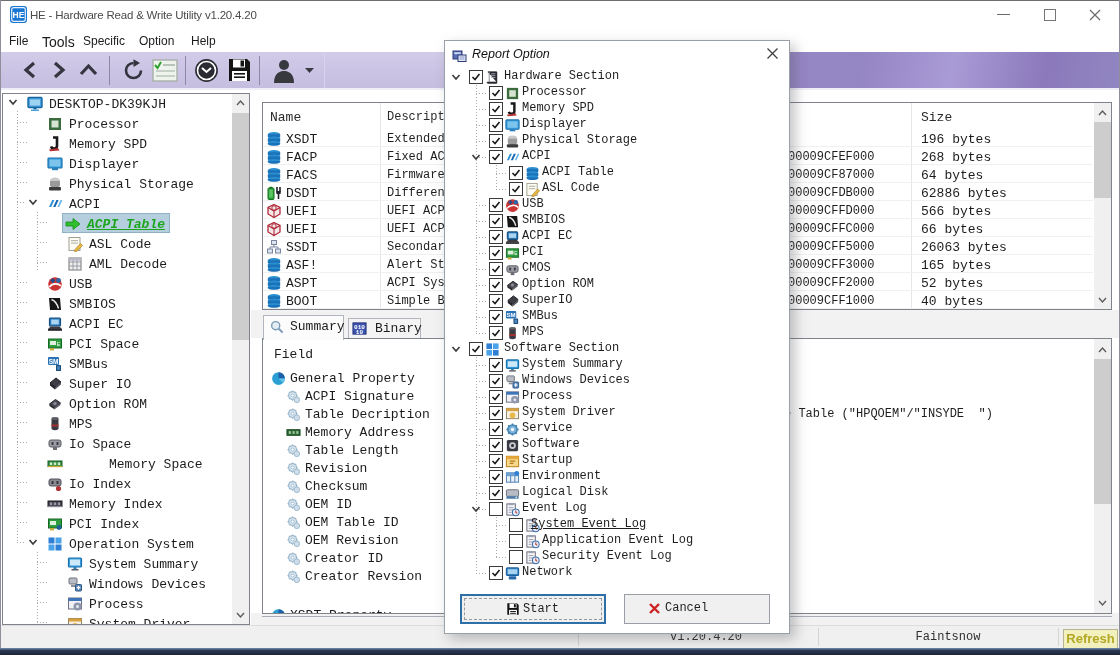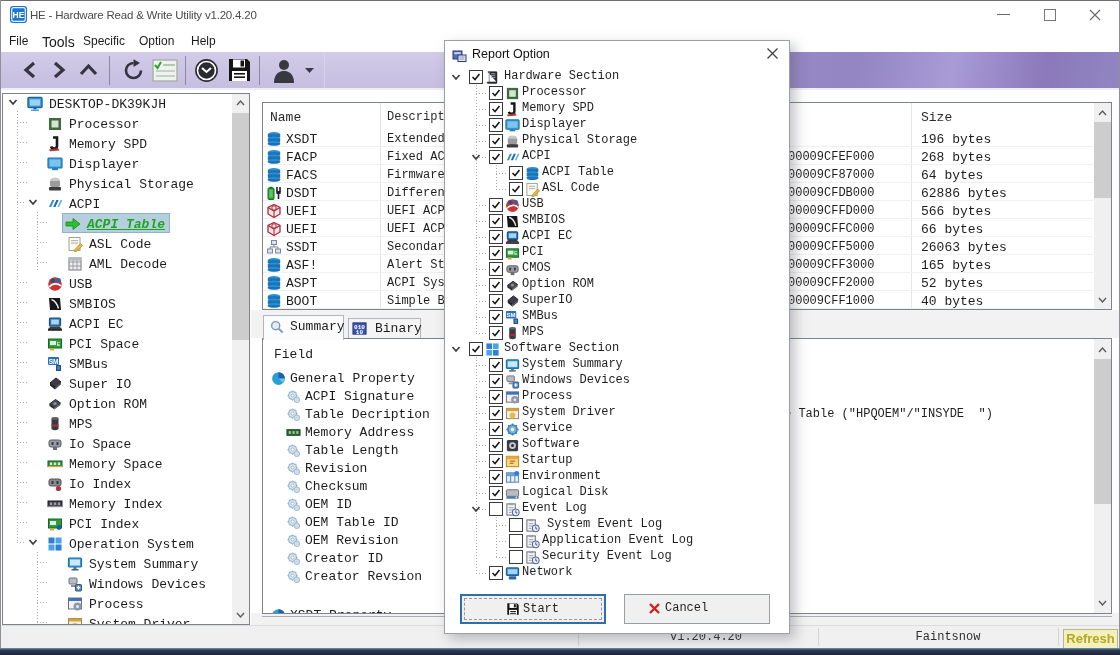--- a/index.html
+++ b/index.html
@@ -448,21 +448,21 @@
         </svg><span class="t13" style="margin-left:6px;">Super IO</span></div>
     <div class="row" style="left:44px;top:300px;height:20px;"><svg width="16" height="16">
           <use href="#i-rom"></use>
         </svg><span class="t13" style="margin-left:6px;">Option ROM</span></div>
     <div class="row" style="left:44px;top:320px;height:20px;"><svg width="16" height="16">
           <use href="#i-mps"></use>
         </svg><span class="t13" style="margin-left:6px;">MPS</span></div>
     <div class="row" style="left:44px;top:340px;height:20px;"><svg width="16" height="16">
           <use href="#i-iosp"></use>
         </svg><span class="t13" style="margin-left:6px;">Io Space</span></div>
-    <div class="row" style="left:44px;top:360px;height:20px;"><svg width="16" height="16">
+    <div class="row" style="left:44px;top:360px;height:20px;gap:40px;"><svg width="16" height="16">
           <use href="#i-mems"></use>
         </svg><span class="t13" style="margin-left:6px;">Memory Space</span></div>
     <div class="row" style="left:44px;top:380px;height:20px;"><svg width="16" height="16">
           <use href="#i-ioix"></use>
         </svg><span class="t13" style="margin-left:6px;">Io Index</span></div>
     <div class="row" style="left:44px;top:400px;height:20px;"><svg width="16" height="16">
           <use href="#i-memix"></use>
         </svg><span class="t13" style="margin-left:6px;">Memory Index</span></div>
     <div class="row" style="left:44px;top:420px;height:20px;"><svg width="16" height="16">
           <use href="#i-pciix"></use>
@@ -649,21 +649,21 @@
 <div class="a" style="left:1063px;top:629px;width:53px;height:18px;background:#f2f0bc;border:1px solid #b8b490;
      font-family:'Liberation Sans',sans-serif;font-size:13px;font-weight:bold;color:#b3a825;text-align:center;line-height:17px;">Refresh</div>
 
 <div class="a" style="left:444px;top:40px;width:346px;height:594px;background:#fff;border:1px solid #9aa0a8;box-sizing:border-box;z-index:10;box-shadow:5px 5px 12px rgba(80,80,90,0.35);overflow:hidden;">
 <svg class="a" style="left:7px;top:6px;" width="15" height="15" viewBox="0 0 15 15">
       <rect x="1" y="4" width="9" height="8" fill="#5a6eb8" stroke="#2a3a78" stroke-width="1"></rect>
       <rect x="2.2" y="5.2" width="6.6" height="2" fill="#c8d4f0"></rect>
       <rect x="6" y="8" width="8" height="6.5" fill="#e8ecf8" stroke="#2a3a78" stroke-width="1"></rect>
       <path d="M7.5 10 H12.5 M7.5 12 H12.5" stroke="#7a8ac0" stroke-width="0.9"></path>
     </svg>
-<div class="a sans" style="left:27px;top:6px;font-size:12.5px;color:#101010;">Report Option</div>
+<div class="a sans" style="left:27px;top:6px;font-size:12.5px;color:#101010;font-style:italic;">Report Option</div>
 <svg class="a" style="left:321px;top:6px;" width="13" height="13" viewBox="0 0 13 13">
       <path d="M1.5 1.5 L11.5 11.5 M11.5 1.5 L1.5 11.5" stroke="#404040" stroke-width="1.3"></path>
     </svg>
 <div class="dotv" style="left:31px;top:44px;height:248px;"></div>
 <div class="dotv" style="left:31px;top:316px;height:216px;"></div>
 <div class="dotv" style="left:51px;top:124px;height:24px;"></div>
 <div class="dotv" style="left:51px;top:476px;height:40px;"></div>
 <div class="doth" style="left:31px;top:52px;width:11px;"></div>
 <div class="doth" style="left:31px;top:68px;width:11px;"></div>
 <div class="doth" style="left:31px;top:84px;width:11px;"></div>
@@ -951,21 +951,21 @@
 <div class="a t12" style="left:77px;top:444px;">Logical Disk</div>
 <div class="ck" style="left:44px;top:461px;"></div>
 <svg class="a" style="left:60px;top:461px;" width="15" height="15">
       <use href="#i-elog"></use>
     </svg>
 <div class="a t12" style="left:77px;top:460px;">Event Log</div>
 <div class="ck" style="left:64px;top:477px;"></div>
 <svg class="a" style="left:80px;top:477px;" width="15" height="15">
       <use href="#i-elog"></use>
     </svg>
-<div class="a t12" style="left:102px;top:476px;">System Event Log</div>
+<div class="a t12" style="left:86px;top:476px;text-decoration:underline;">System Event Log</div>
 <div class="ck" style="left:64px;top:493px;"></div>
 <svg class="a" style="left:80px;top:493px;" width="15" height="15">
       <use href="#i-elog"></use>
     </svg>
 <div class="a t12" style="left:97px;top:492px;">Application Event Log</div>
 <div class="ck" style="left:64px;top:509px;"></div>
 <svg class="a" style="left:80px;top:509px;" width="15" height="15">
       <use href="#i-elog"></use>
     </svg>
 <div class="a t12" style="left:97px;top:508px;">Security Event Log</div>

